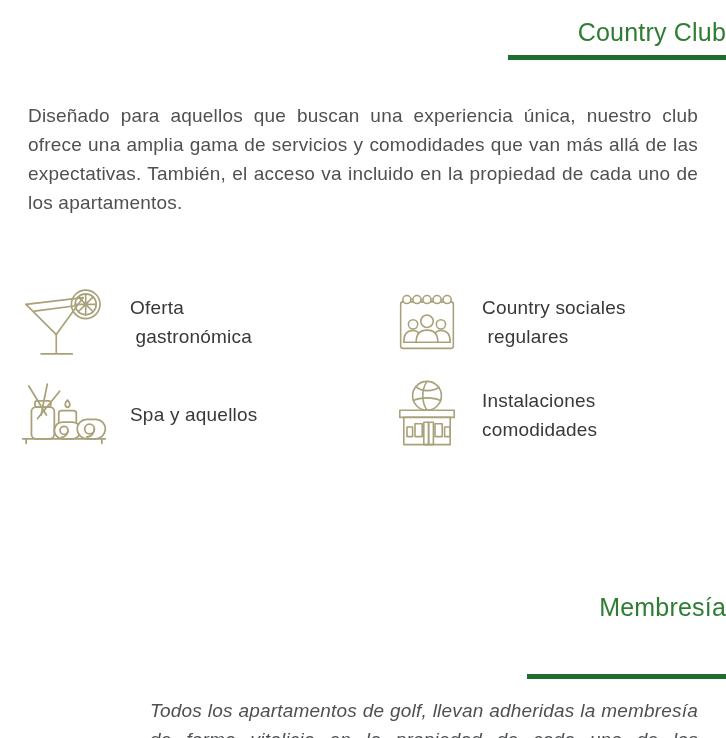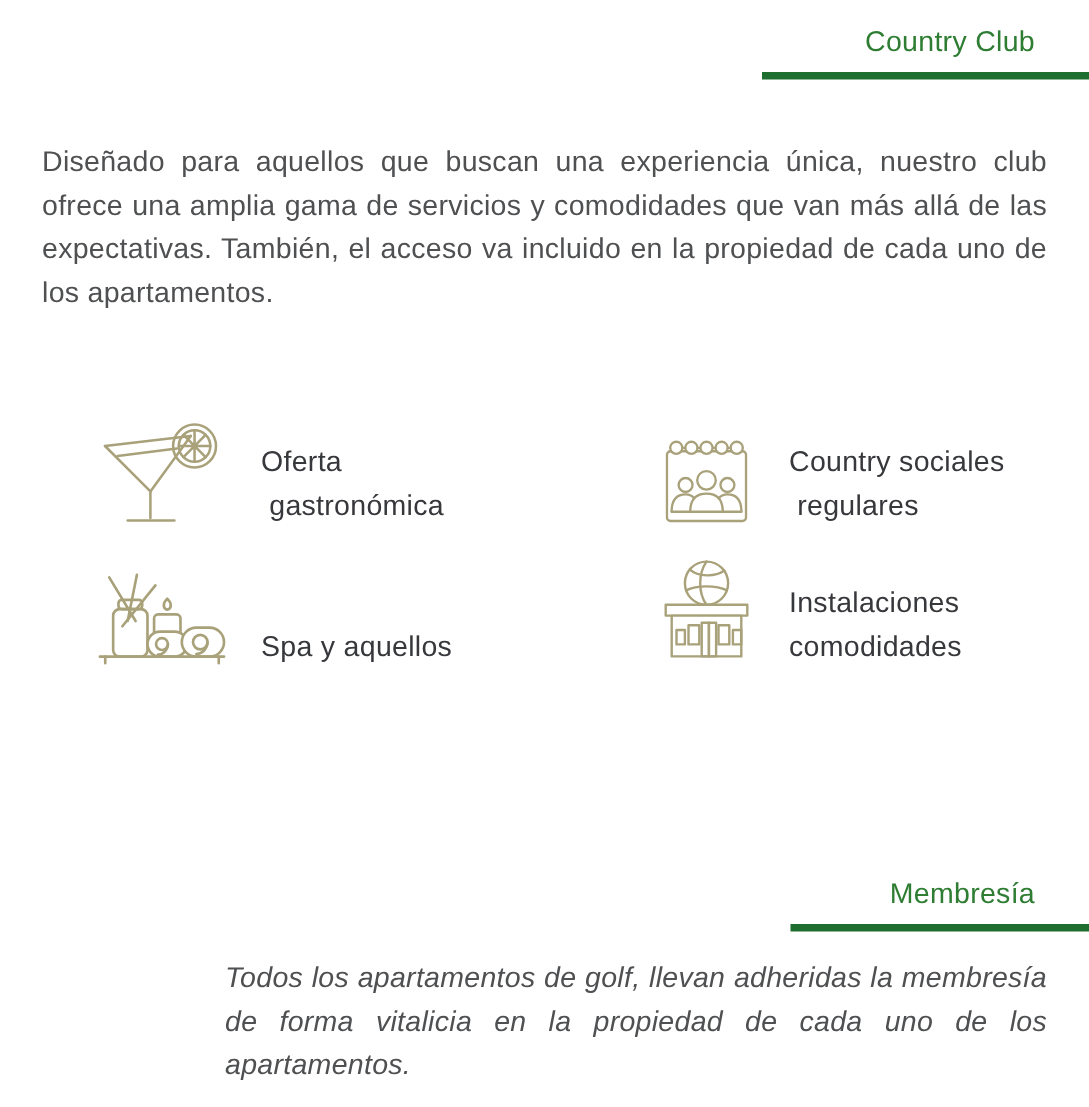--- a/index.html
+++ b/index.html
@@ -11,25 +11,24 @@
   }
   .page { width: 726px; height: 738px; background: #ffffff; }
 
   
   .section-head {
     display: flex; flex-direction: column; align-items: flex-end;
   }
   .section-head.cc { padding-top: 18px; }
   .section-title {
     color: #2e7d33;
-    font-size: 19px;
+    font-size: 25px;
     font-weight: 500;
     letter-spacing: 0.2px;
     line-height: 1.15;
-    padding-right: 36px;
   }
   .section-rule {
     height: 5px;
     background: #1e6e2f;
     margin-top: 8px;
   }
   .rule-cc { width: 218px; }
   .rule-m  { width: 199px; }
 
   
@@ -45,40 +44,39 @@
 
   
   .features {
     margin-top: 68px;
     display: grid;
     grid-template-columns: 390px 336px;
     row-gap: 18px;
   }
   .feature {
     display: flex;
-    align-items: flex-end;
+    align-items: center;
     min-height: 74px;
-    margin-left: 44px;
   }
   .feature.col-left  { padding-left: 20px; }
   .feature.col-right { padding-left: 5px; }
   .icon-wrap { display: flex; align-items: center; justify-content: center; flex: 0 0 auto; }
   .iw-cocktail { width: 86px; margin-right: 24px; }
   .iw-calendar { width: 64px; margin-right: 23px; }
   .iw-spa      { width: 88px; margin-right: 22px; }
   .iw-building { width: 64px; margin-right: 23px; }
   .feature-label {
     color: #37383b;
     font-size: 19px;
     line-height: 29px;
     letter-spacing: 0.2px;
     white-space: pre-wrap;
   }
 
-  .section-head.m { margin-top: 140px; }
+  .section-head.m { margin-top: 140px; gap: 44px; }
 
   svg.olive { stroke: #a8a17a; fill: none; stroke-width: 2; stroke-linecap: round; stroke-linejoin: round; }
   svg.olive .mask { fill: #ffffff; }
 </style>
 </head>
 <body>
 
 <div class="page">
 
   <div class="section-head cc">

